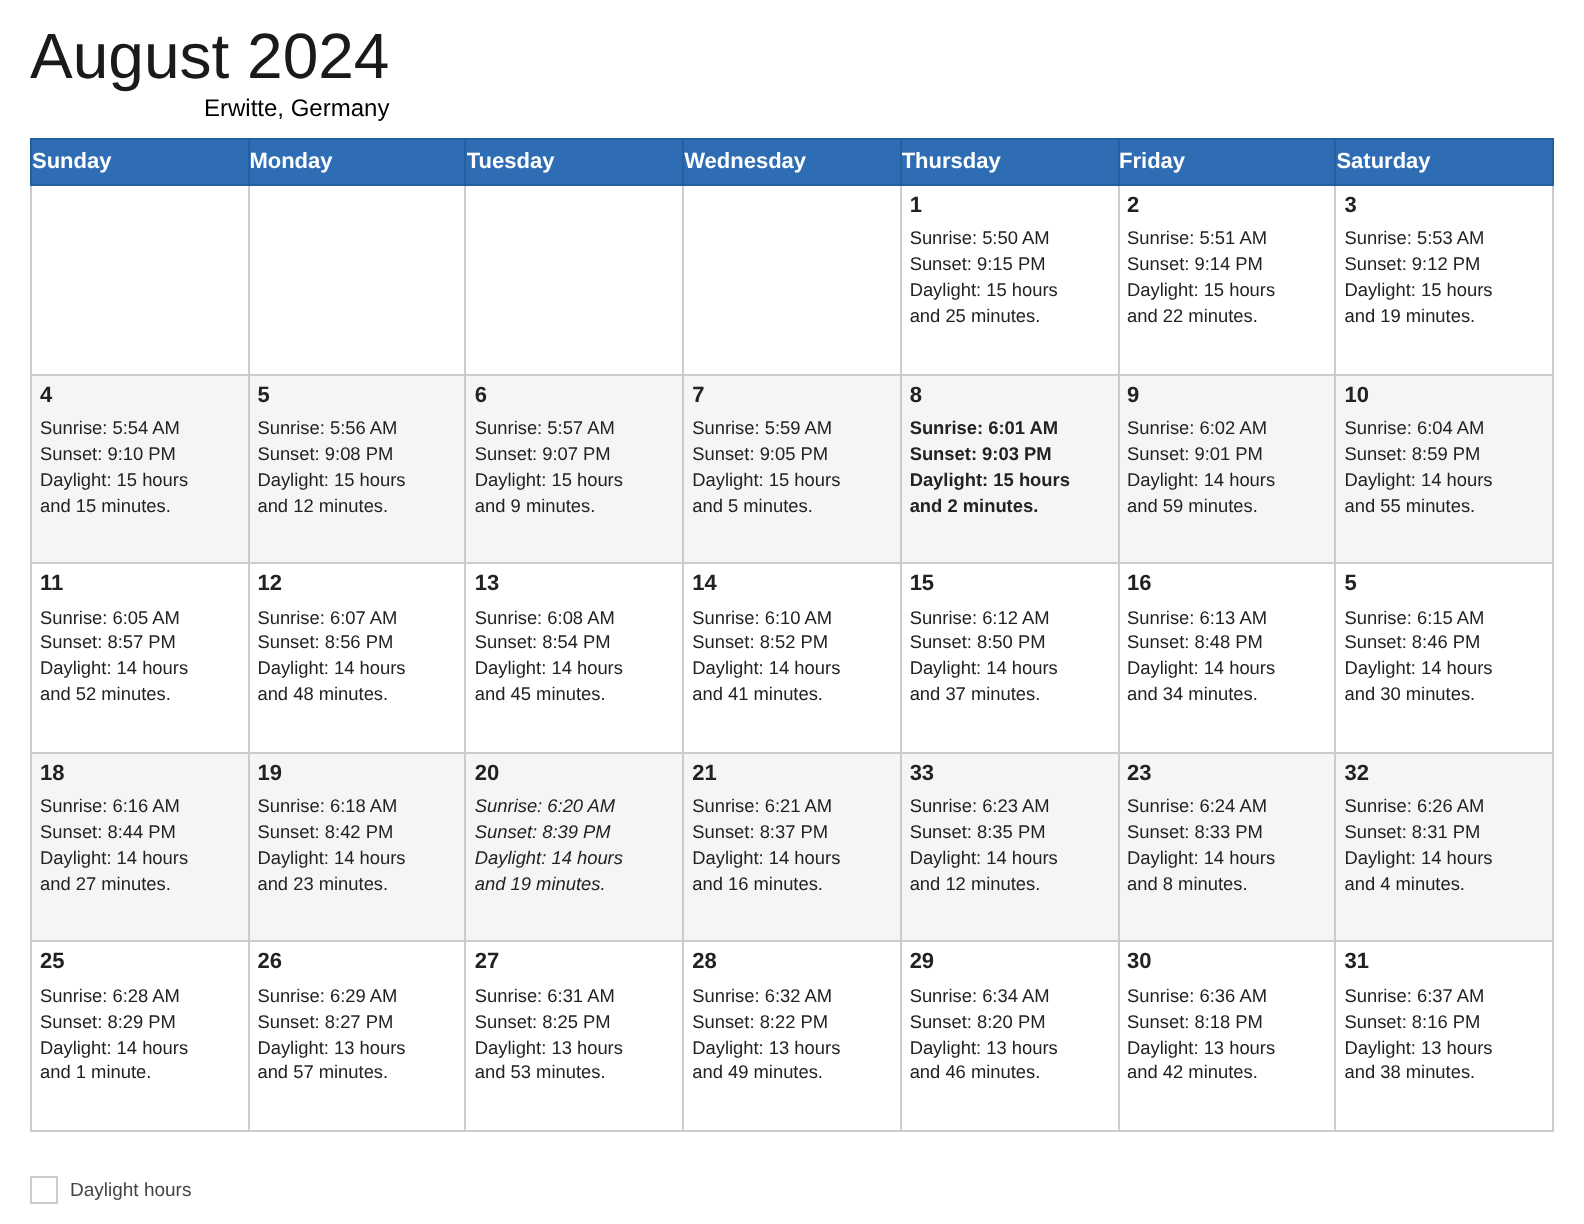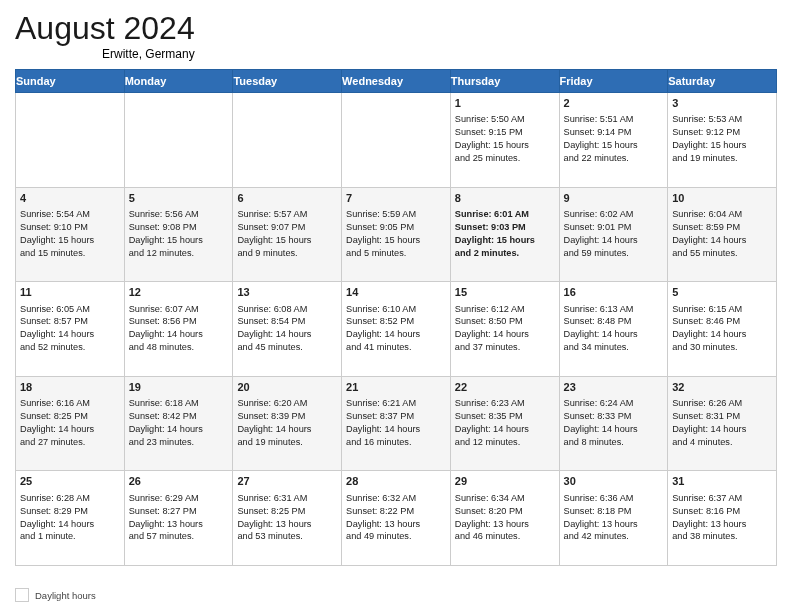--- a/index.html
+++ b/index.html
@@ -192,36 +192,36 @@
 Sunset: 8:48 PM
 Daylight: 14 hours
 and 34 minutes.</span></td>
           <td><span class="day-num">5</span><span style="white-space: pre-line;">Sunrise: 6:15 AM
 Sunset: 8:46 PM
 Daylight: 14 hours
 and 30 minutes.</span></td>
         </tr>
         <tr>
           <td><span class="day-num">18</span><span style="white-space: pre-line;">Sunrise: 6:16 AM
-Sunset: 8:25 PM
+Sunset: 8:44 PM
 Daylight: 14 hours
 and 27 minutes.</span></td>
           <td><span class="day-num">19</span><span style="white-space: pre-line;">Sunrise: 6:18 AM
 Sunset: 8:42 PM
 Daylight: 14 hours
 and 23 minutes.</span></td>
-          <td><span class="day-num">20</span><span style="white-space: pre-line;">Sunrise: 6:20 AM
+          <td><span class="day-num">20</span><span style="white-space: pre-line; font-style: italic;">Sunrise: 6:20 AM
 Sunset: 8:39 PM
 Daylight: 14 hours
 and 19 minutes.</span></td>
           <td><span class="day-num">21</span><span style="white-space: pre-line;">Sunrise: 6:21 AM
 Sunset: 8:37 PM
 Daylight: 14 hours
 and 16 minutes.</span></td>
-          <td><span class="day-num">22</span><span style="white-space: pre-line;">Sunrise: 6:23 AM
+          <td><span class="day-num">33</span><span style="white-space: pre-line;">Sunrise: 6:23 AM
 Sunset: 8:35 PM
 Daylight: 14 hours
 and 12 minutes.</span></td>
           <td><span class="day-num">23</span><span style="white-space: pre-line;">Sunrise: 6:24 AM
 Sunset: 8:33 PM
 Daylight: 14 hours
 and 8 minutes.</span></td>
           <td><span class="day-num">32</span><span style="white-space: pre-line;">Sunrise: 6:26 AM
 Sunset: 8:31 PM
 Daylight: 14 hours

